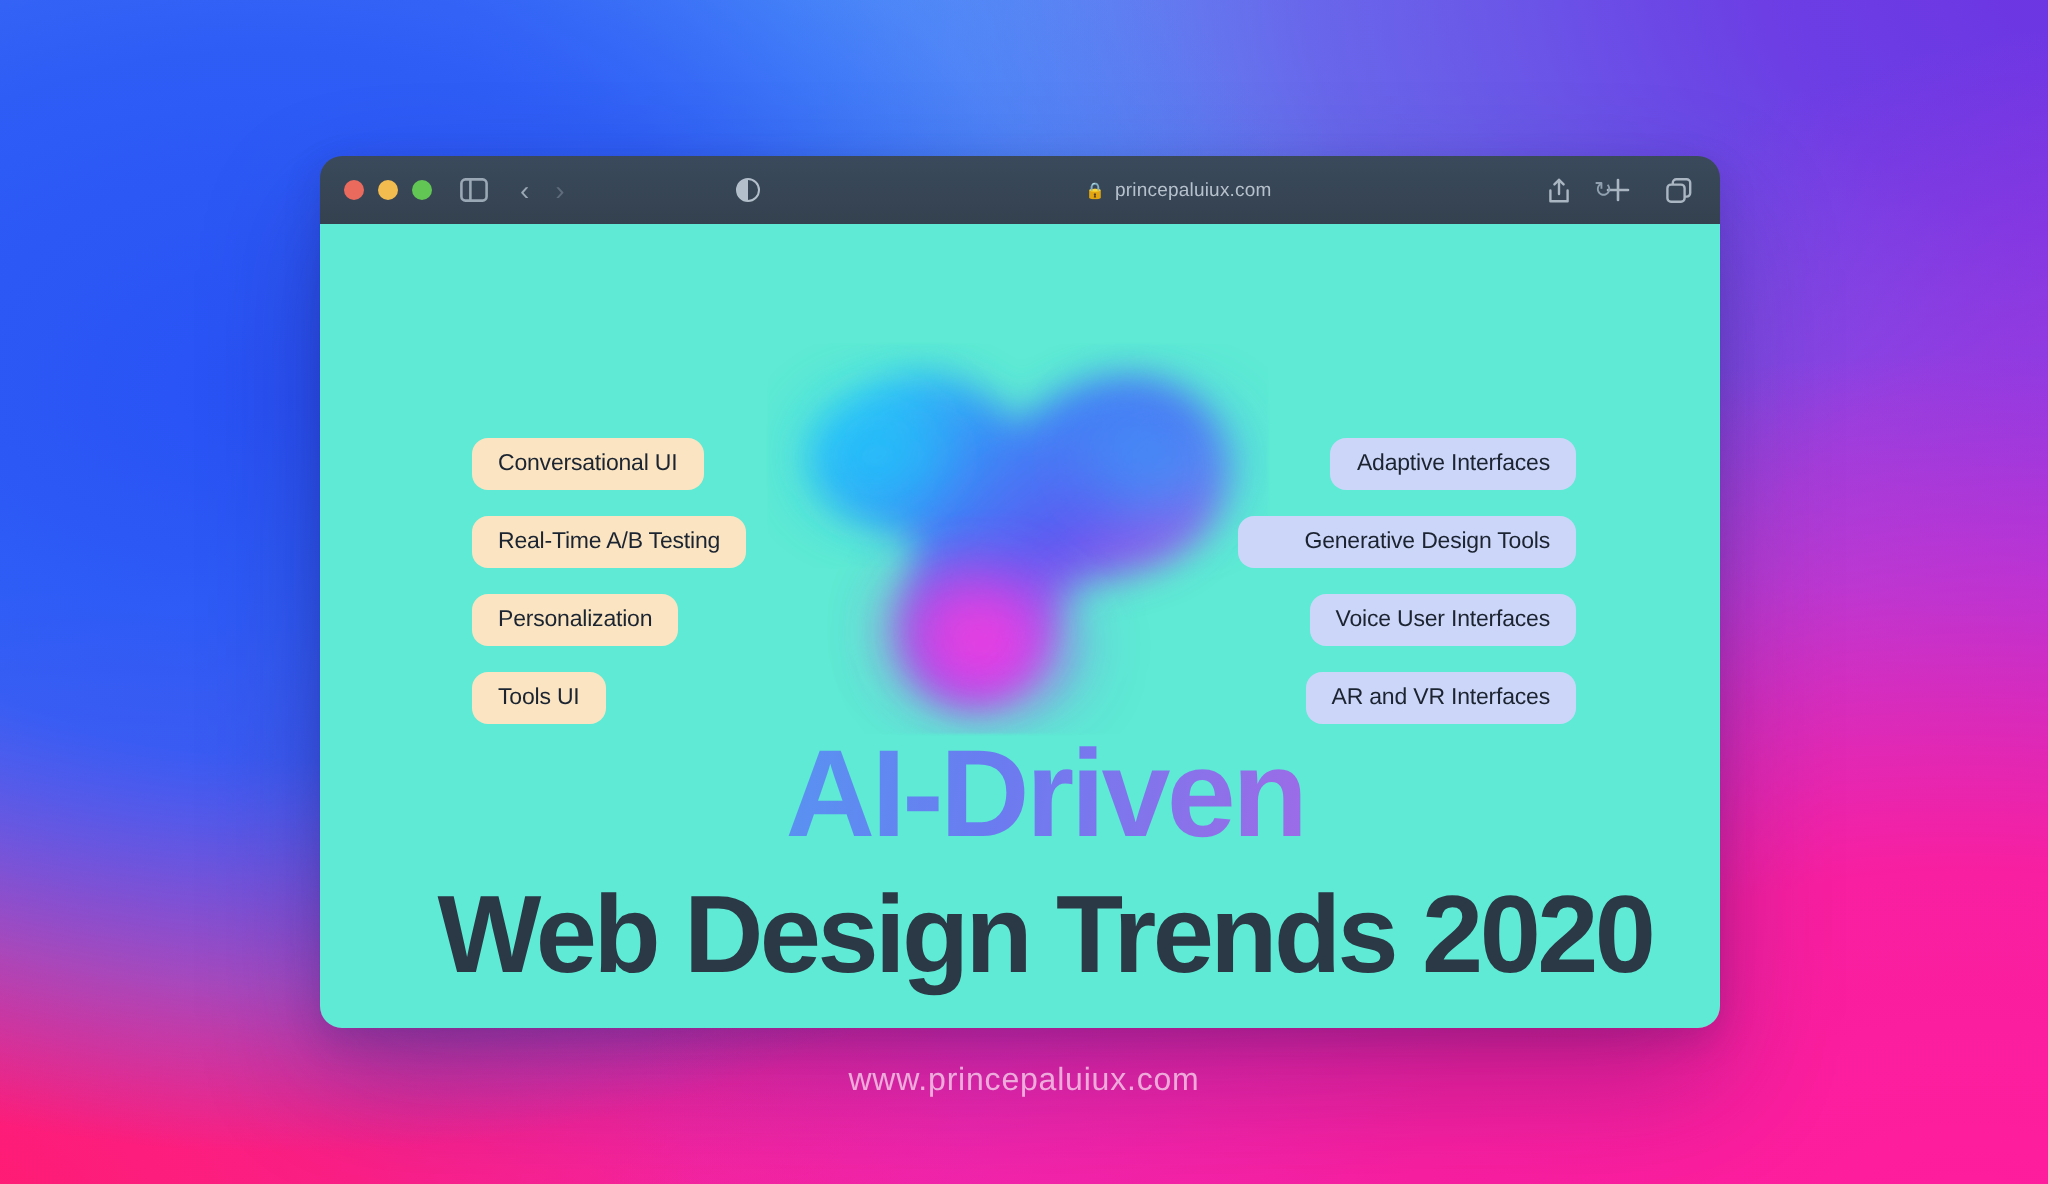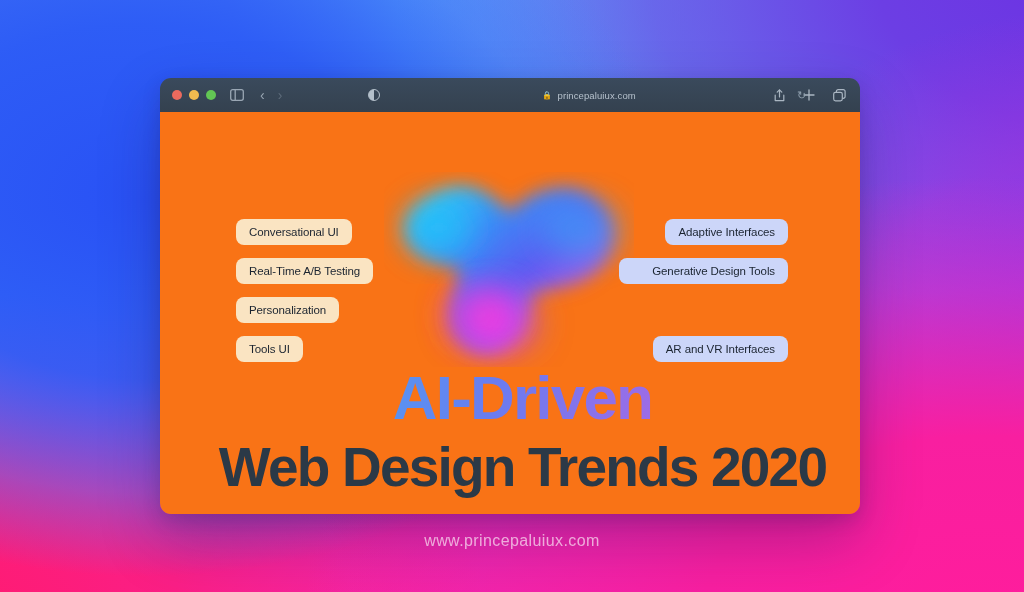--- a/index.html
+++ b/index.html
@@ -115,21 +115,21 @@
     transform:translateY(-50%);
     font-size:11px; color:#90a0ae;
   }
   .tb-right { display:flex; align-items:center; gap:18px; margin-right:14px; }
   .tb-right .tb-icon { font-size:13px; color:#aab6c2; }
 
   
   #page {
     position:relative;
     height:402px;
-    background:#f97316;
+    background:#5eead4;
     overflow:hidden;
   }
 
   
   #blob {
     position:absolute;
     left:224px; top:60px;
     width:250px; height:195px;
     filter:blur(0.4px);
   }
@@ -308,20 +308,23 @@
       <div class="pill pill-left" style="left:76px; top:224px;">
         <span>Tools UI</span>
       </div>
 
       <div class="pill pill-right" style="right:72px; top:107px;">
         <span>Adaptive Interfaces</span>
       </div>
       <div class="pill pill-right" style="right:72px; top:146px;padding-left:33px;">
         <span>Generative Design Tools</span>
       </div>
+      <div class="pill pill-right" style="right:72px; top:185px;">
+        <span>Voice User Interfaces</span>
+      </div>
       <div class="pill pill-right" style="right:72px; top:224px;">
         <span>AR and VR Interfaces</span>
       </div>
 
       <div id="headline">
         <span id="title-line1">AI-Driven</span>
         <span id="title-line2">Web Design Trends 2020</span>
       </div>
 
     </div>

